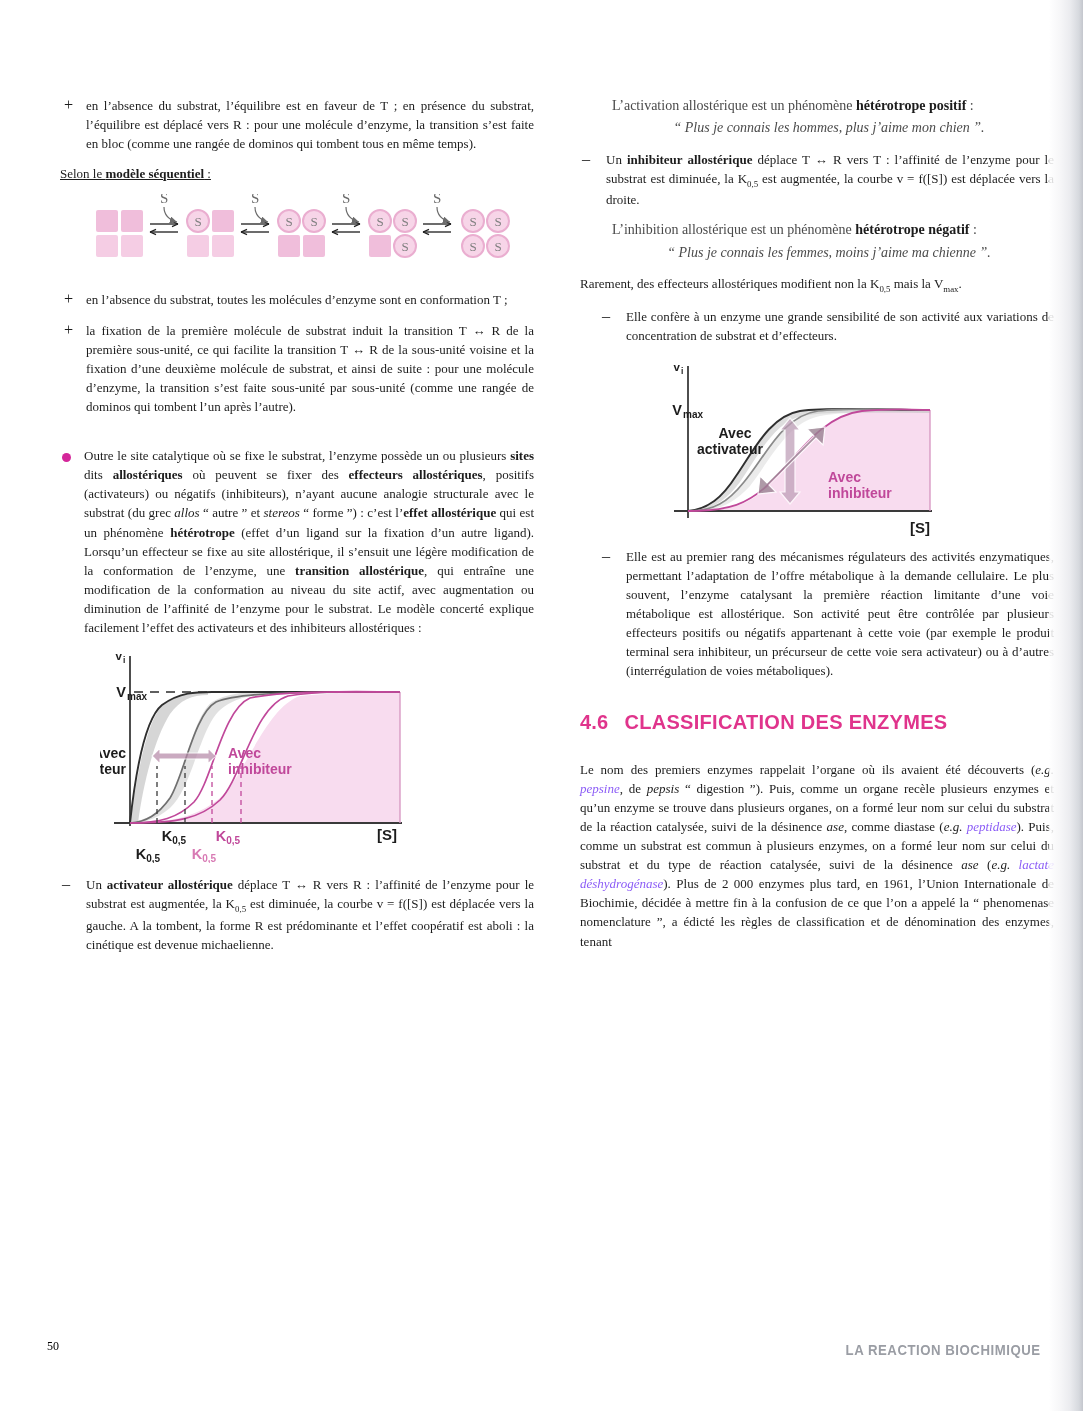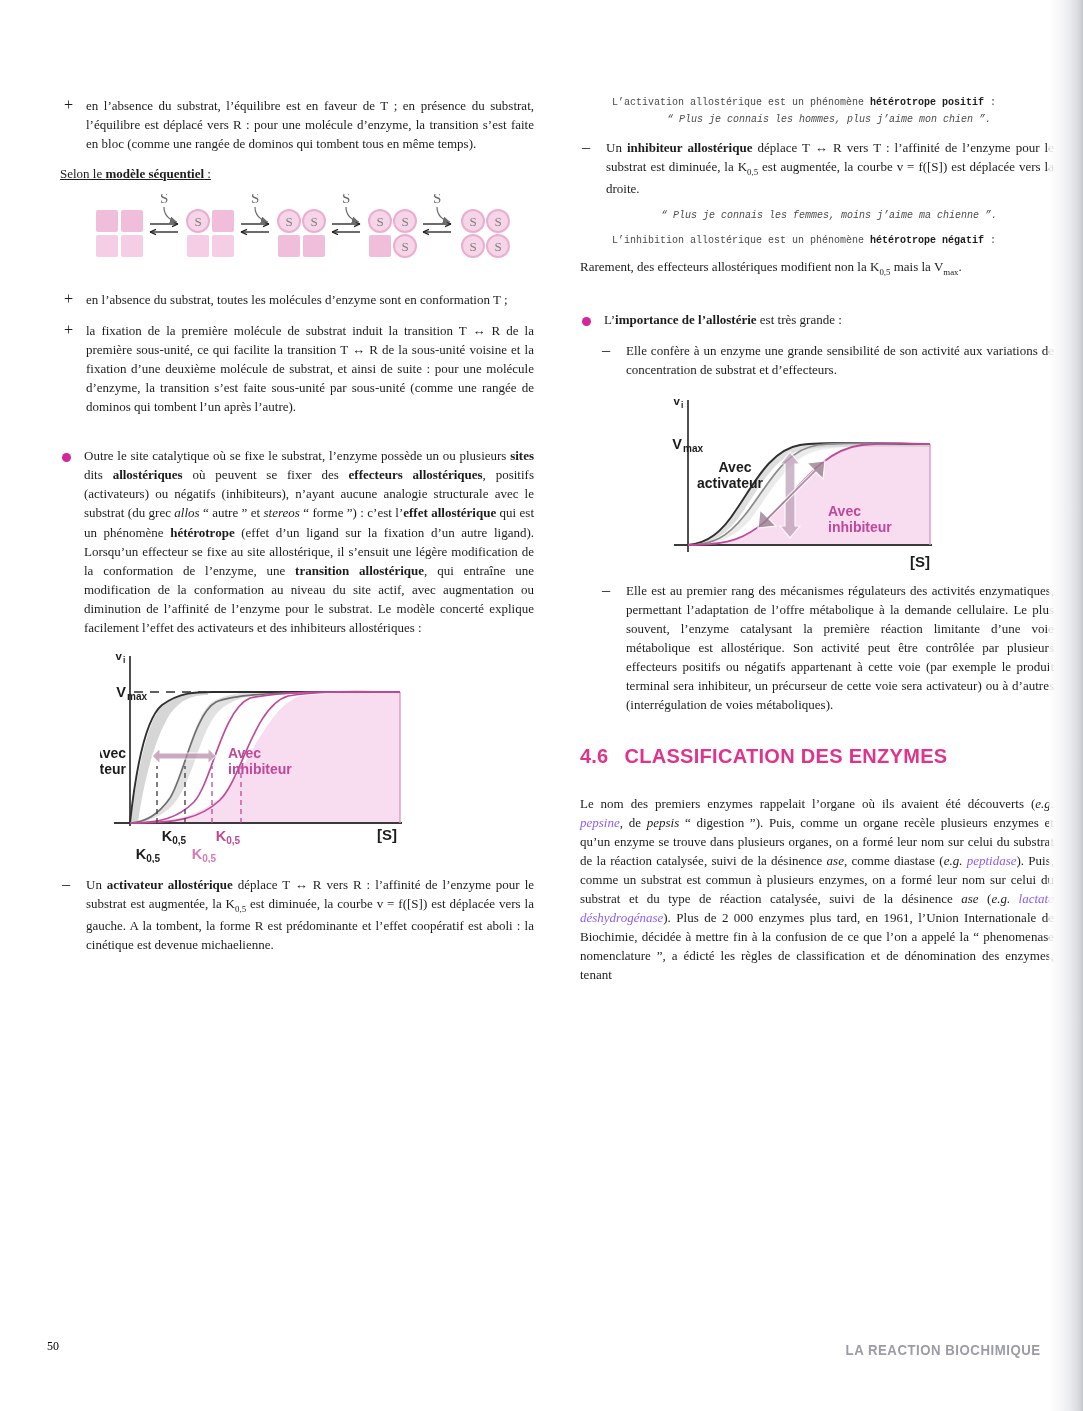--- a/index.html
+++ b/index.html
@@ -15,21 +15,21 @@
 
   p{margin:0 0 11px 0;font-size:13px;line-height:1.47;text-align:justify;
     text-justify:inter-word;}
   .hang{position:relative;padding-left:26px;}
   .hang .mk{position:absolute;left:4px;top:0;font-size:16.2px;}
   .hang.dash .mk{left:2px;}
   .bul{position:relative;padding-left:24px;}
   .bul .dot{position:absolute;left:2px;top:7px;width:9px;height:9px;border-radius:50%;
     background:#d4269a;}
   .ind{margin-left:32px;}
-  .small{font-size:10px;line-height:1.45;color:#4a4a4a;font-family:Liberation Mono, monospace;}
+  .small{font-size:14px;line-height:1.45;color:#4a4a4a;}
   .small b{color:#1c1c1c;}
   i{font-style:italic;}
   b{font-weight:bold;}
   .pinkit{color:#8b5cf6;font-style:italic;}
   sub{font-size:.68em;}
   .nojust{text-align:left;}
 
   
   .seqdiag{position:relative;height:78px;margin:10px 0 18px 34px;width:430px;}
 
@@ -245,38 +245,32 @@
     </div>
 
     <div class="hang dash" style="margin-top:6px;">
       <span class="mk">–</span>
       <p>
         <span>Un </span><b>inhibiteur allostérique</b><span> déplace T ↔ R vers T : l’affinité de l’enzyme pour le substrat est diminuée, la K</span><sub>0,5</sub><span> est augmentée, la courbe v = f([S]) est déplacée vers la droite.</span>
       </p>
     </div>
 
     <div class="ind" style="margin-top:6px;">
+      <p class="small nojust" style="margin-bottom:2px;">
+        <span>L’inhibition allostérique est un phénomène </span><b>hétérotrope négatif</b><span> :</span>
+      </p>
       <p class="small nojust" style="font-style:italic;text-align:center;margin-left:-8px;">
         <span>“ Plus je connais les femmes, moins j’aime ma chienne ”.</span>
-      </p>
-      <p class="small nojust" style="margin-bottom:2px;">
-        <span>L’inhibition allostérique est un phénomène </span><b>hétérotrope négatif</b><span> :</span>
       </p>
     </div>
 
     <p style="margin-top:8px;">
       <span>Rarement, des effecteurs allostériques modifient non la K</span><sub>0,5</sub><span> mais la V</span><sub>max</sub><span>.</span>
     </p>
 
-    <div class="bul" style="margin-top:32px;">
-      <span class="dot"></span>
-      <p class="nojust">
-        <span>L’</span><b>importance de l’allostérie</b><span> est très grande :</span>
-      </p>
-    </div>
 
     <div class="hang dash" style="margin-left:20px;">
       <span class="mk">–</span>
       <p>Elle confère à un enzyme une grande sensibilité de son activité aux variations de concentration de substrat et d’effecteurs.</p>
     </div>
 
     <div class="chart" style="margin:4px 0 6px 50px;">
       <svg width="320" height="185" viewBox="0 0 320 185">
 
         <path d="M58,155 C100,155 118,150 140,128 C165,104 188,62 230,56 C262,54 290,54 300,54 L300,155 Z" fill="#f8dcef"></path>

